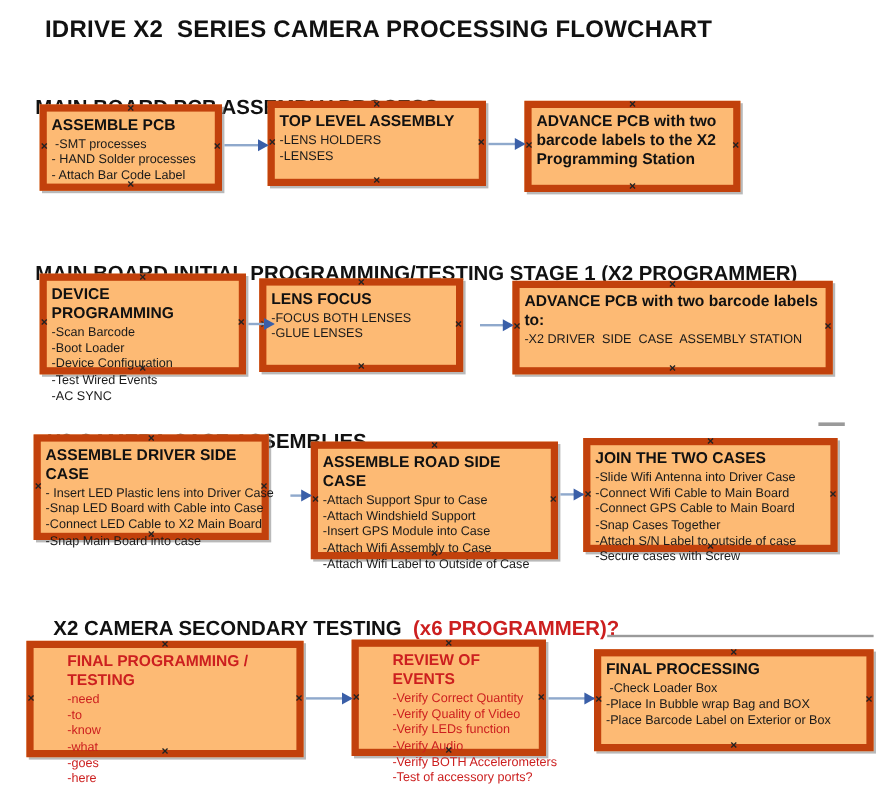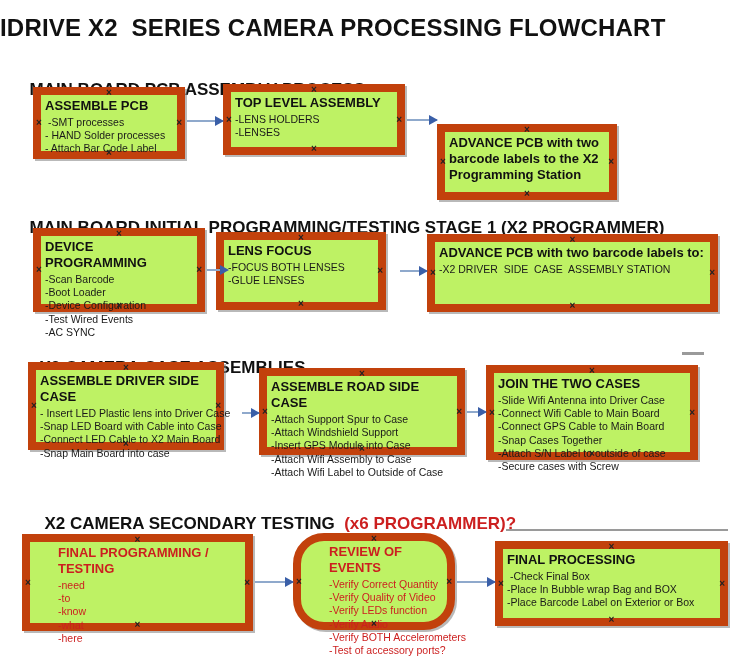--- a/index.html
+++ b/index.html
@@ -2,30 +2,30 @@
 <html><head>
 <meta charset="utf-8">
 <style>
   * { margin:0; padding:0; box-sizing:border-box; }
   html,body { background:#ffffff; }
   body {
     width:747px; height:662px; position:relative; overflow:hidden;
     font-family:"Liberation Sans", sans-serif; color:#111;
   }
   .page-title {
-    position:absolute; left:0; top:14px; width:631px; text-align:left;
-    font-size:24px; font-weight:bold; letter-spacing:0.2px; white-space:pre;
+    position:absolute; left:0; top:14px; width:631px; text-align:center;
+    font-size:20px; font-weight:bold; letter-spacing:0.2px; white-space:pre;
     color:#111;
   }
   .sec-head {
     position:absolute; font-size:17px; font-weight:bold; white-space:pre; color:#111;
   }
   .sec-head .red { color:#cc1f1f; }
   .fbox {
-    position:absolute; background:#bef264; border:8px solid #c2410c;
+    position:absolute; background:#fdba74; border:6px solid #c2410c;
     box-shadow:2px 2px 0 rgba(128,128,128,0.55);
     padding:3px 4px; overflow:visible;
   }
   .fbox .btitle {
     font-size:13px; font-weight:bold; line-height:16px; margin-bottom:2px; color:#111;
   }
   .fbox .bitem {
     font-size:10.5px; line-height:13.2px; white-space:pre; color:#1a1a1a;
   }
   .fbox.redbox .btitle, .fbox.redbox .bitem { color:#cc1f1f;padding-left:24px; }
@@ -67,21 +67,21 @@
 <div class="fbox" style="left:223px; top:84px; width:182px; height:71px;">
   <span class="hd hd-t"></span>
   <span class="hd hd-b"></span>
   <span class="hd hd-l"></span>
   <span class="hd hd-r"></span>
   <div class="btitle">TOP LEVEL ASSEMBLY</div>
   <div class="bitem">-LENS HOLDERS</div>
   <div class="bitem">-LENSES</div>
 </div>
 
-<div class="fbox" style="left:437px; top:84px; width:180px; height:76px;margin-top:40px;">
+<div class="fbox" style="left:437px; top:84px; width:180px; height:76px;">
   <span class="hd hd-t"></span>
   <span class="hd hd-b"></span>
   <span class="hd hd-l"></span>
   <span class="hd hd-r"></span>
   <div class="btitle" style="white-space:normal;">ADVANCE PCB with two barcode labels to the X2 Programming Station</div>
 </div>
 
 <div class="conn" style="left:187px; top:120px; width:36px;">
     <span class="head"></span>
   </div>
@@ -109,21 +109,21 @@
 <div class="fbox" style="left:216px; top:232px; width:170px; height:78px;">
   <span class="hd hd-t"></span>
   <span class="hd hd-b"></span>
   <span class="hd hd-l"></span>
   <span class="hd hd-r"></span>
   <div class="btitle">LENS FOCUS</div>
   <div class="bitem">-FOCUS BOTH LENSES</div>
   <div class="bitem">-GLUE LENSES</div>
 </div>
 
-<div class="fbox" style="left:427px; top:234px; width:291px; height:78px;">
+<div class="fbox" style="left:427px; top:234px; width:267px; height:78px;">
   <span class="hd hd-t"></span>
   <span class="hd hd-b"></span>
   <span class="hd hd-l"></span>
   <span class="hd hd-r"></span>
   <div class="btitle">ADVANCE PCB with two barcode labels to:</div>
   <div class="bitem">-X2 DRIVER  SIDE  CASE  ASSEMBLY STATION</div>
 </div>
 
 <div class="conn" style="left:207px; top:269px; width:21px;">
     <span class="head"></span>
@@ -143,21 +143,21 @@
   <span class="hd hd-b"></span>
   <span class="hd hd-l"></span>
   <span class="hd hd-r"></span>
   <div class="btitle">ASSEMBLE DRIVER SIDE CASE</div>
   <div class="bitem">- Insert LED Plastic lens into Driver Case</div>
   <div class="bitem">-Snap LED Board with Cable into Case</div>
   <div class="bitem">-Connect LED Cable to X2 Main Board</div>
   <div class="bitem">-Snap Main Board into case</div>
 </div>
 
-<div class="fbox" style="left:259px; top:368px; width:206px; height:87px;">
+<div class="fbox" style="left:259px; top:368px; width:206px; height:98px;">
   <span class="hd hd-t"></span>
   <span class="hd hd-b"></span>
   <span class="hd hd-l"></span>
   <span class="hd hd-r"></span>
   <div class="btitle">ASSEMBLE ROAD SIDE CASE</div>
   <div class="bitem">-Attach Support Spur to Case</div>
   <div class="bitem">-Attach Windshield Support</div>
   <div class="bitem">-Insert GPS Module into Case</div>
   <div class="bitem">-Attach Wifi Assembly to Case</div>
   <div class="bitem">-Attach Wifi Label to Outside of Case</div>
@@ -193,44 +193,45 @@
 <div class="fbox redbox" style="left:22px; top:534px; width:231px; height:97px;">
   <span class="hd hd-t"></span>
   <span class="hd hd-b"></span>
   <span class="hd hd-l"></span>
   <span class="hd hd-r"></span>
   <div class="btitle">FINAL PROGRAMMING / TESTING</div>
   <div class="bitem">-need</div>
   <div class="bitem">-to</div>
   <div class="bitem">-know</div>
   <div class="bitem">-what</div>
+  <div class="bitem">-goes</div>
   <div class="bitem">-here</div>
 </div>
 
-<div class="fbox redbox" style="left:293px; top:533px; width:162px; height:97px;border-radius:31px;">
+<div class="fbox redbox" style="left:293px; top:533px; width:162px; height:97px;">
   <span class="hd hd-t"></span>
   <span class="hd hd-b"></span>
   <span class="hd hd-l"></span>
   <span class="hd hd-r"></span>
   <div class="btitle">REVIEW OF EVENTS</div>
   <div class="bitem">-Verify Correct Quantity</div>
   <div class="bitem">-Verify Quality of Video</div>
   <div class="bitem">-Verify LEDs function</div>
   <div class="bitem">-Verify Audio</div>
   <div class="bitem">-Verify BOTH Accelerometers</div>
   <div class="bitem">-Test of accessory ports?</div>
 </div>
 
 <div class="fbox" style="left:495px; top:541px; width:233px; height:85px;">
   <span class="hd hd-t"></span>
   <span class="hd hd-b"></span>
   <span class="hd hd-l"></span>
   <span class="hd hd-r"></span>
   <div class="btitle">FINAL PROCESSING</div>
-  <div class="bitem"> -Check Final Box</div>
+  <div class="bitem"> -Check Loader Box</div>
   <div class="bitem">-Place In Bubble wrap Bag and BOX</div>
   <div class="bitem">-Place Barcode Label on Exterior or Box</div>
 </div>
 
 <div class="conn" style="left:255px; top:581px; width:38px;">
     <span class="head"></span>
   </div>
 <div class="conn" style="left:457px; top:581px; width:38px;">
     <span class="head"></span>
   </div>

